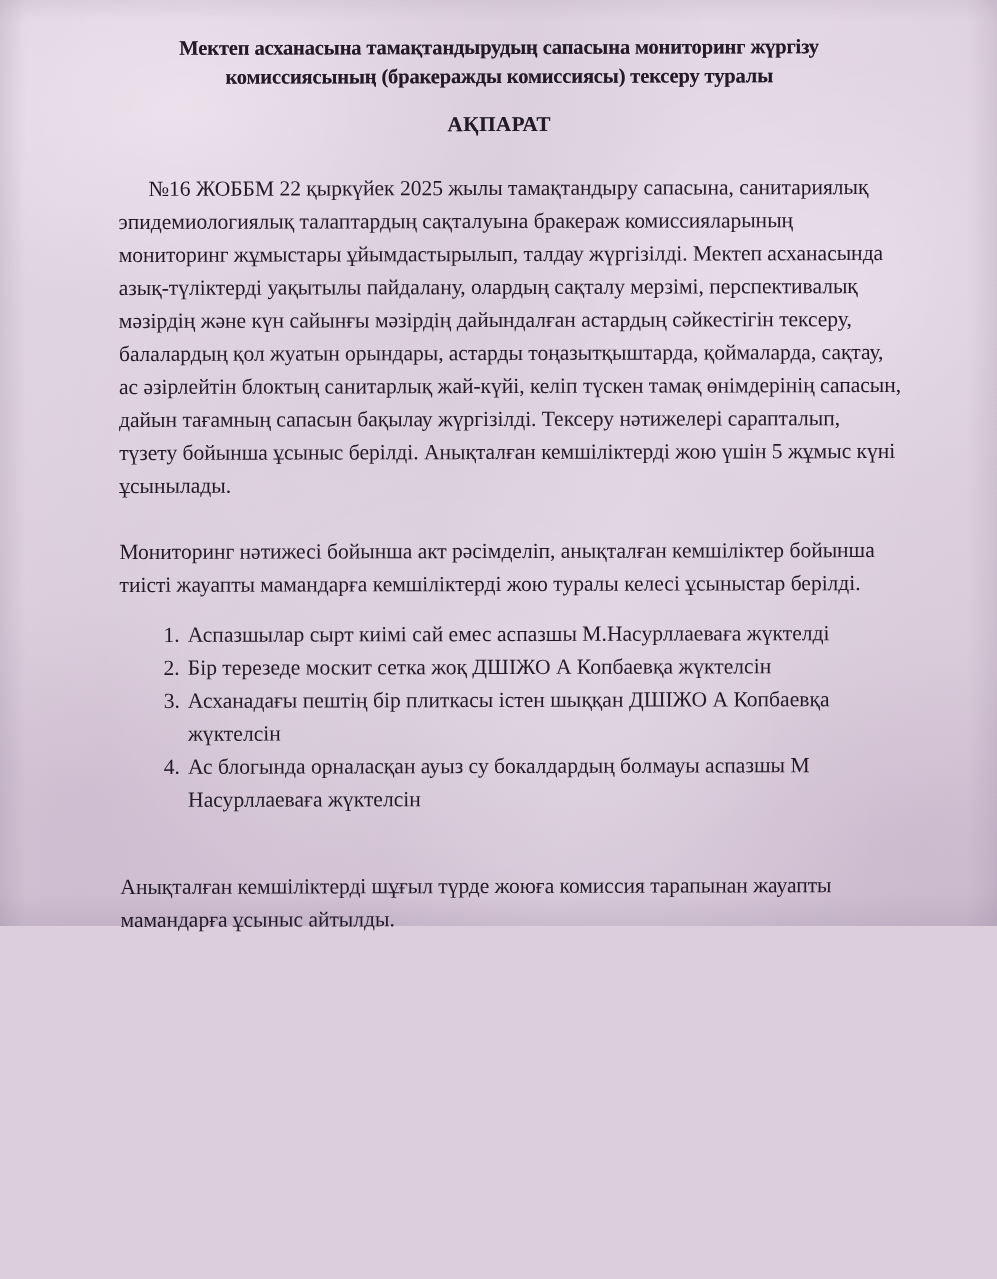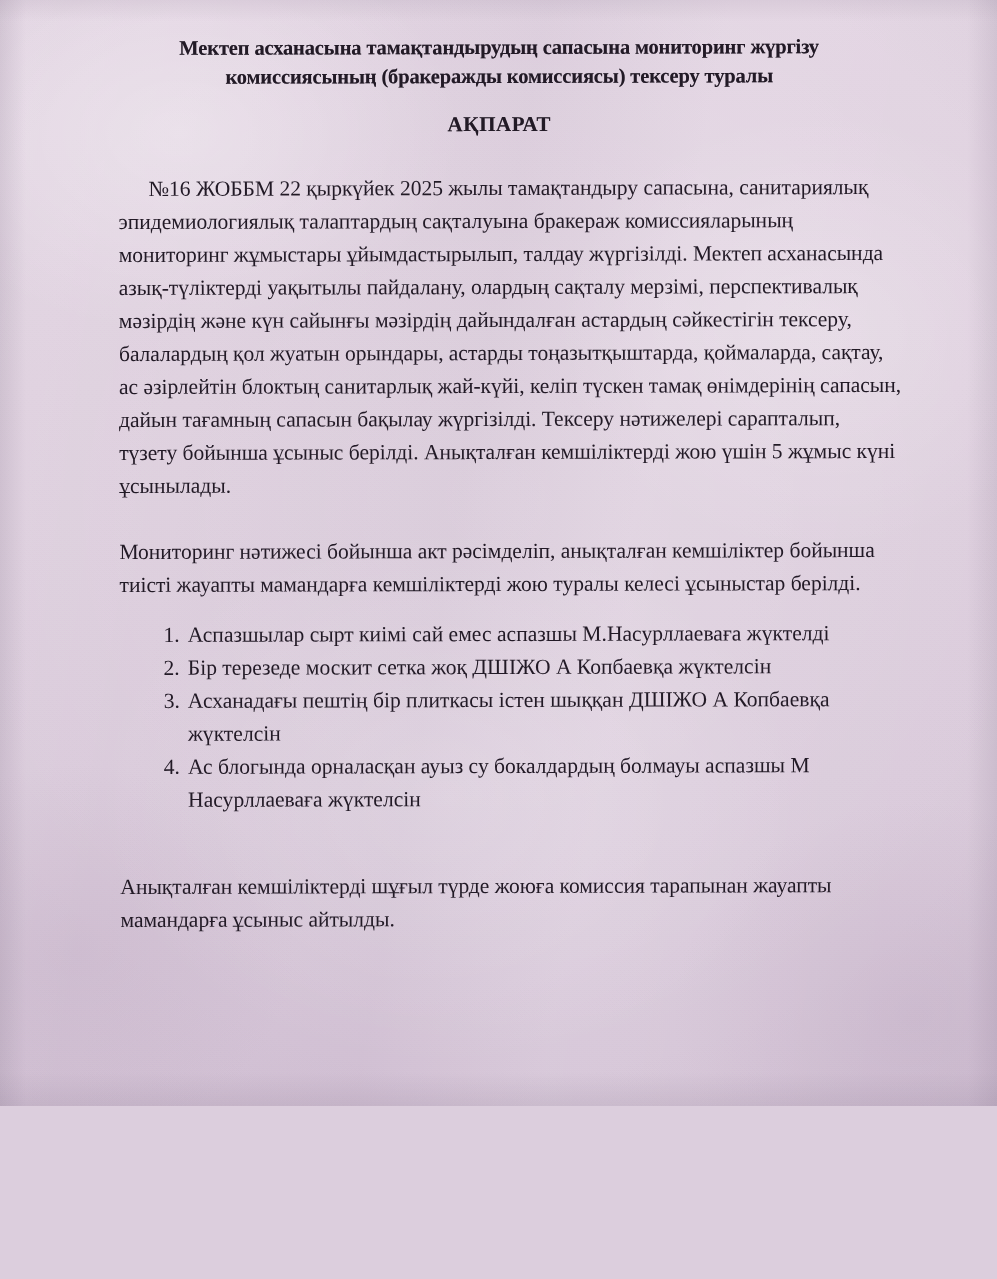--- a/index.html
+++ b/index.html
@@ -14,21 +14,21 @@
     overflow: hidden;
     background: #dccedd;
     font-family: "Liberation Serif", "DejaVu Serif", serif;
     color: #221a26;
   }
 
   
   .page {
     position: relative;
     width: 997px;
-    height: 1106px;
+    height: 926px;
     background-color: #decfde;
     background-image:
       
       radial-gradient(ellipse 420px 300px at 18% 12%, rgba(255,255,255,0.30), rgba(255,255,255,0) 68%),
       radial-gradient(ellipse 380px 320px at 82% 30%, rgba(255,255,255,0.22), rgba(255,255,255,0) 70%),
       radial-gradient(ellipse 500px 380px at 45% 72%, rgba(255,255,255,0.18), rgba(255,255,255,0) 72%),
       radial-gradient(ellipse 300px 260px at 8% 86%, rgba(176,156,180,0.22), rgba(176,156,180,0) 72%),
       radial-gradient(ellipse 340px 300px at 92% 92%, rgba(176,156,180,0.26), rgba(176,156,180,0) 72%),
       
       linear-gradient(100deg, rgba(255,255,255,0.10) 0%, rgba(255,255,255,0) 22%, rgba(170,150,176,0.10) 46%, rgba(255,255,255,0.08) 62%, rgba(255,255,255,0) 100%),

